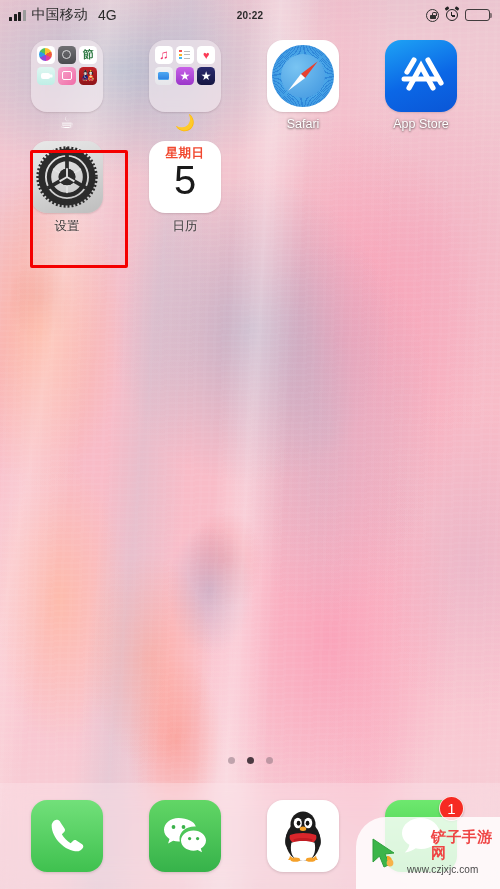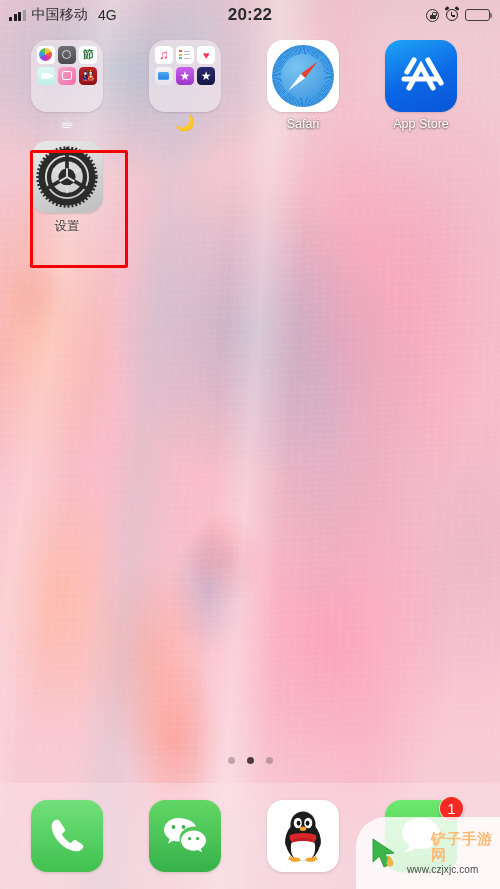--- a/index.html
+++ b/index.html
@@ -67,21 +67,21 @@
   .sb-left { display:flex; align-items:center; gap:6px; }
   .sig { display:flex; align-items:flex-end; gap:1.5px; height:11px; }
   .sig i { width:3px; background:#1d1d1d; border-radius:.5px; display:block; }
   .sig i:nth-child(1){ height:4px; }
   .sig i:nth-child(2){ height:6.5px; }
   .sig i:nth-child(3){ height:9px; }
   .sig i:nth-child(4){ height:11px; background:#9b9b9b; }
   .carrier { font-size:14px; font-weight:400; }
   .netw { font-size:14px; margin-left:4px; }
   .sb-center { position:absolute; left:50%; transform:translateX(-50%);
-    font-size:17px; font-weight:600; letter-spacing:.2px; }
+    font-size:10px; font-weight:600; letter-spacing:.2px; }
   .sb-right { display:flex; align-items:center; gap:7px; }
   .rotlock { width:13px; height:13px; border:1.3px solid #303030; border-radius:50%;
     position:relative; }
   .rotlock::before { content:""; position:absolute; left:3.2px; top:5.2px;
     width:6px; height:4.2px; background:#303030; border-radius:.8px; }
   .rotlock::after { content:""; position:absolute; left:4.6px; top:2.8px;
     width:3px; height:3px; border:1.1px solid #303030; border-bottom:none;
     border-radius:2px 2px 0 0; }
   .alarm { width:12px; height:12px; border:1.6px solid #242424; border-radius:50%;
     position:relative; }
@@ -232,22 +232,22 @@
     border:1.5px solid rgba(255,255,255,.85); z-index:5;
     box-shadow:0 1px 2px rgba(0,0,0,.25); padding:0 5px; }
 
   
   .watermark { position:absolute; right:0; bottom:0; width:144px; height:72px;
     background:rgba(255,255,255,.82); border-radius:30px 0 0 0;
     display:flex; align-items:center; gap:5px; padding:0 6px 0 12px; z-index:60; }
   .wm-logo { width:34px; height:34px; flex:0 0 34px; position:relative; }
   .wm-logo svg { width:34px; height:34px; }
   .wm-text { display:flex; flex-direction:column; line-height:1.12; }
-  .wm-title { font-size:15px; font-weight:700; color:#fdba74; letter-spacing:.4px;
-    font-family:Liberation Serif, serif;padding-left:24px; }
+  .wm-title { font-size:15px; font-weight:700; color:#ef4444; letter-spacing:.4px;
+    font-family:Liberation Mono, monospace;padding-left:24px; }
   .wm-url { font-size:10px; color:#4a4a4a; letter-spacing:.1px; }
 </style>
 </head>
 <body>
 
 <div id="screen">
 
   <div class="wall"></div>
   <div class="wall-tex"></div>
   <div class="wall-streaks"></div>
@@ -357,20 +357,27 @@
             <g stroke="#e0e0e0" stroke-width="3">
               <line x1="50" y1="50" x2="50" y2="36"></line>
               <line x1="50" y1="50" x2="62" y2="57"></line>
               <line x1="50" y1="50" x2="38" y2="57"></line>
             </g>
           </svg>
         </div>
         <div class="label dark">设置</div>
       </div>
 
+      <div class="cell">
+        <div class="icon i-calendar">
+          <div class="cal-dow">星期日</div>
+          <div class="cal-day">5</div>
+        </div>
+        <div class="label dark">日历</div>
+      </div>
     </div>
   </div>
 
   <div class="highlight"></div>
 
   <div class="pagedots">
     <span></span>
     <span class="on"></span>
     <span></span>
   </div>

